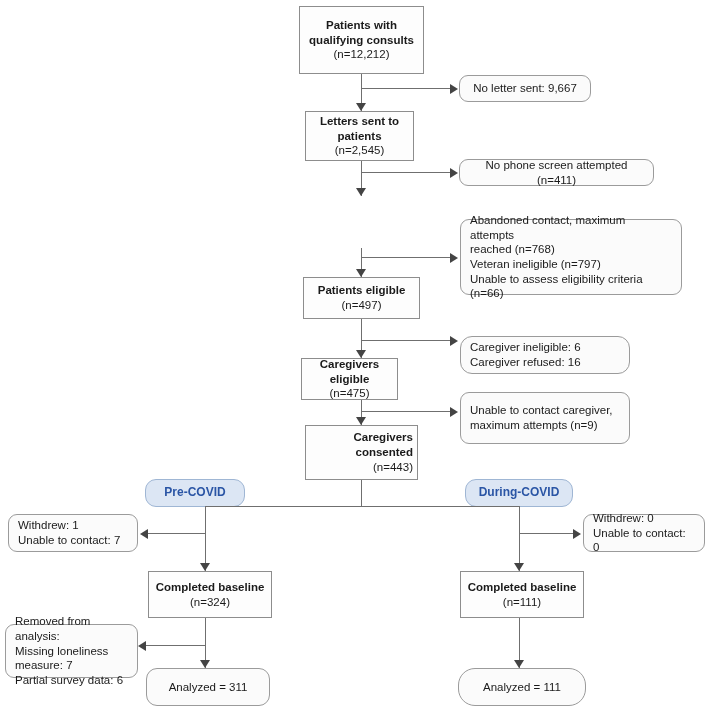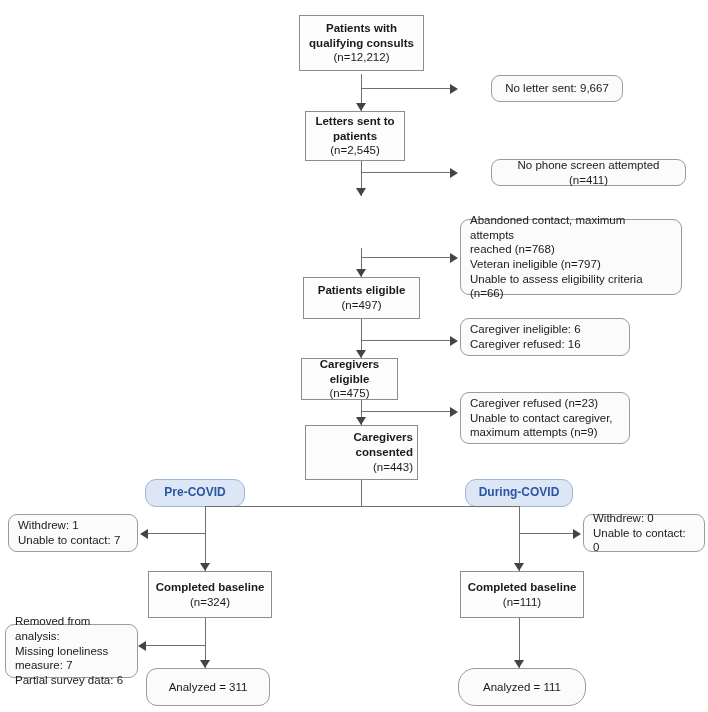--- a/index.html
+++ b/index.html
@@ -45,21 +45,20 @@
     font-size: 11.5px;
     font-weight: normal;
     text-align: left;
     justify-content: flex-start;
     padding: 5px 9px;
     background: #fbfbfb;
     border: 1px solid #9b9b9b;
   }
   .node.side.center {
     text-align: center;
-    margin-left: 32px;
   }
   .node.pill {
     border-radius: 11px;
     background: #dce6f4;
     border: 1px solid #9fb6d4;
     color: #2a55a5;
     font-size: 12px;
     font-weight: bold;
   }
   .node.rounded {
@@ -103,29 +102,29 @@
     border-top: 5px solid transparent;
     border-bottom: 5px solid transparent;
     border-right: 8px solid #444;
   }
 </style>
 </head>
 <body>
 
 <div id="canvas">
 
-  <div class="node main" style="left:299px; top:6px; width:125px; height:56px;margin-top:9px;">
+  <div class="node main" style="left:299px; top:6px; width:125px; height:68px;">
     <div class="inner">
       <div>Patients with</div>
       <div>qualifying consults</div>
       <div class="nsub">(n=12,212)</div>
     </div>
   </div>
 
-  <div class="node main" style="left:305px; top:111px; width:100px; height:50px;">
+  <div class="node main" style="left:305px; top:111px; width:109px; height:50px;">
     <div class="inner">
       <div>Letters sent to</div>
       <div>patients</div>
       <div class="nsub">(n=2,545)</div>
     </div>
   </div>
 
 
   <div class="node main" style="left:303px; top:277px; width:117px; height:42px;">
     <div class="inner">
@@ -163,30 +162,29 @@
 
   <div class="node side" style="left:460px; top:219px; width:222px; height:76px;">
     <div class="inner lt">
       <div>Abandoned contact, maximum attempts</div>
       <div>reached (n=768)</div>
       <div>Veteran ineligible (n=797)</div>
       <div>Unable to assess eligibility criteria (n=66)</div>
     </div>
   </div>
 
-  <div class="node side" style="left:460px; top:318px; width:170px; height:38px;">
+  <div class="node side" style="left:460px; top:336px; width:170px; height:38px;border-radius:12px;">
     <div class="inner lt">
       <div>Caregiver ineligible: 6</div>
       <div>Caregiver refused: 16</div>
     </div>
   </div>
 
   <div class="node side" style="left:460px; top:392px; width:170px; height:52px;">
     <div class="inner lt">
-      <div>Caregiver refused (n=23)</div>
       <div>Unable to contact caregiver,</div>
       <div>maximum attempts (n=9)</div>
     </div>
   </div>
 
   <div class="node pill" style="left:145px; top:479px; width:100px; height:28px;">
     <div class="inner">
       <div>Pre-COVID</div>
     </div>
   </div>

